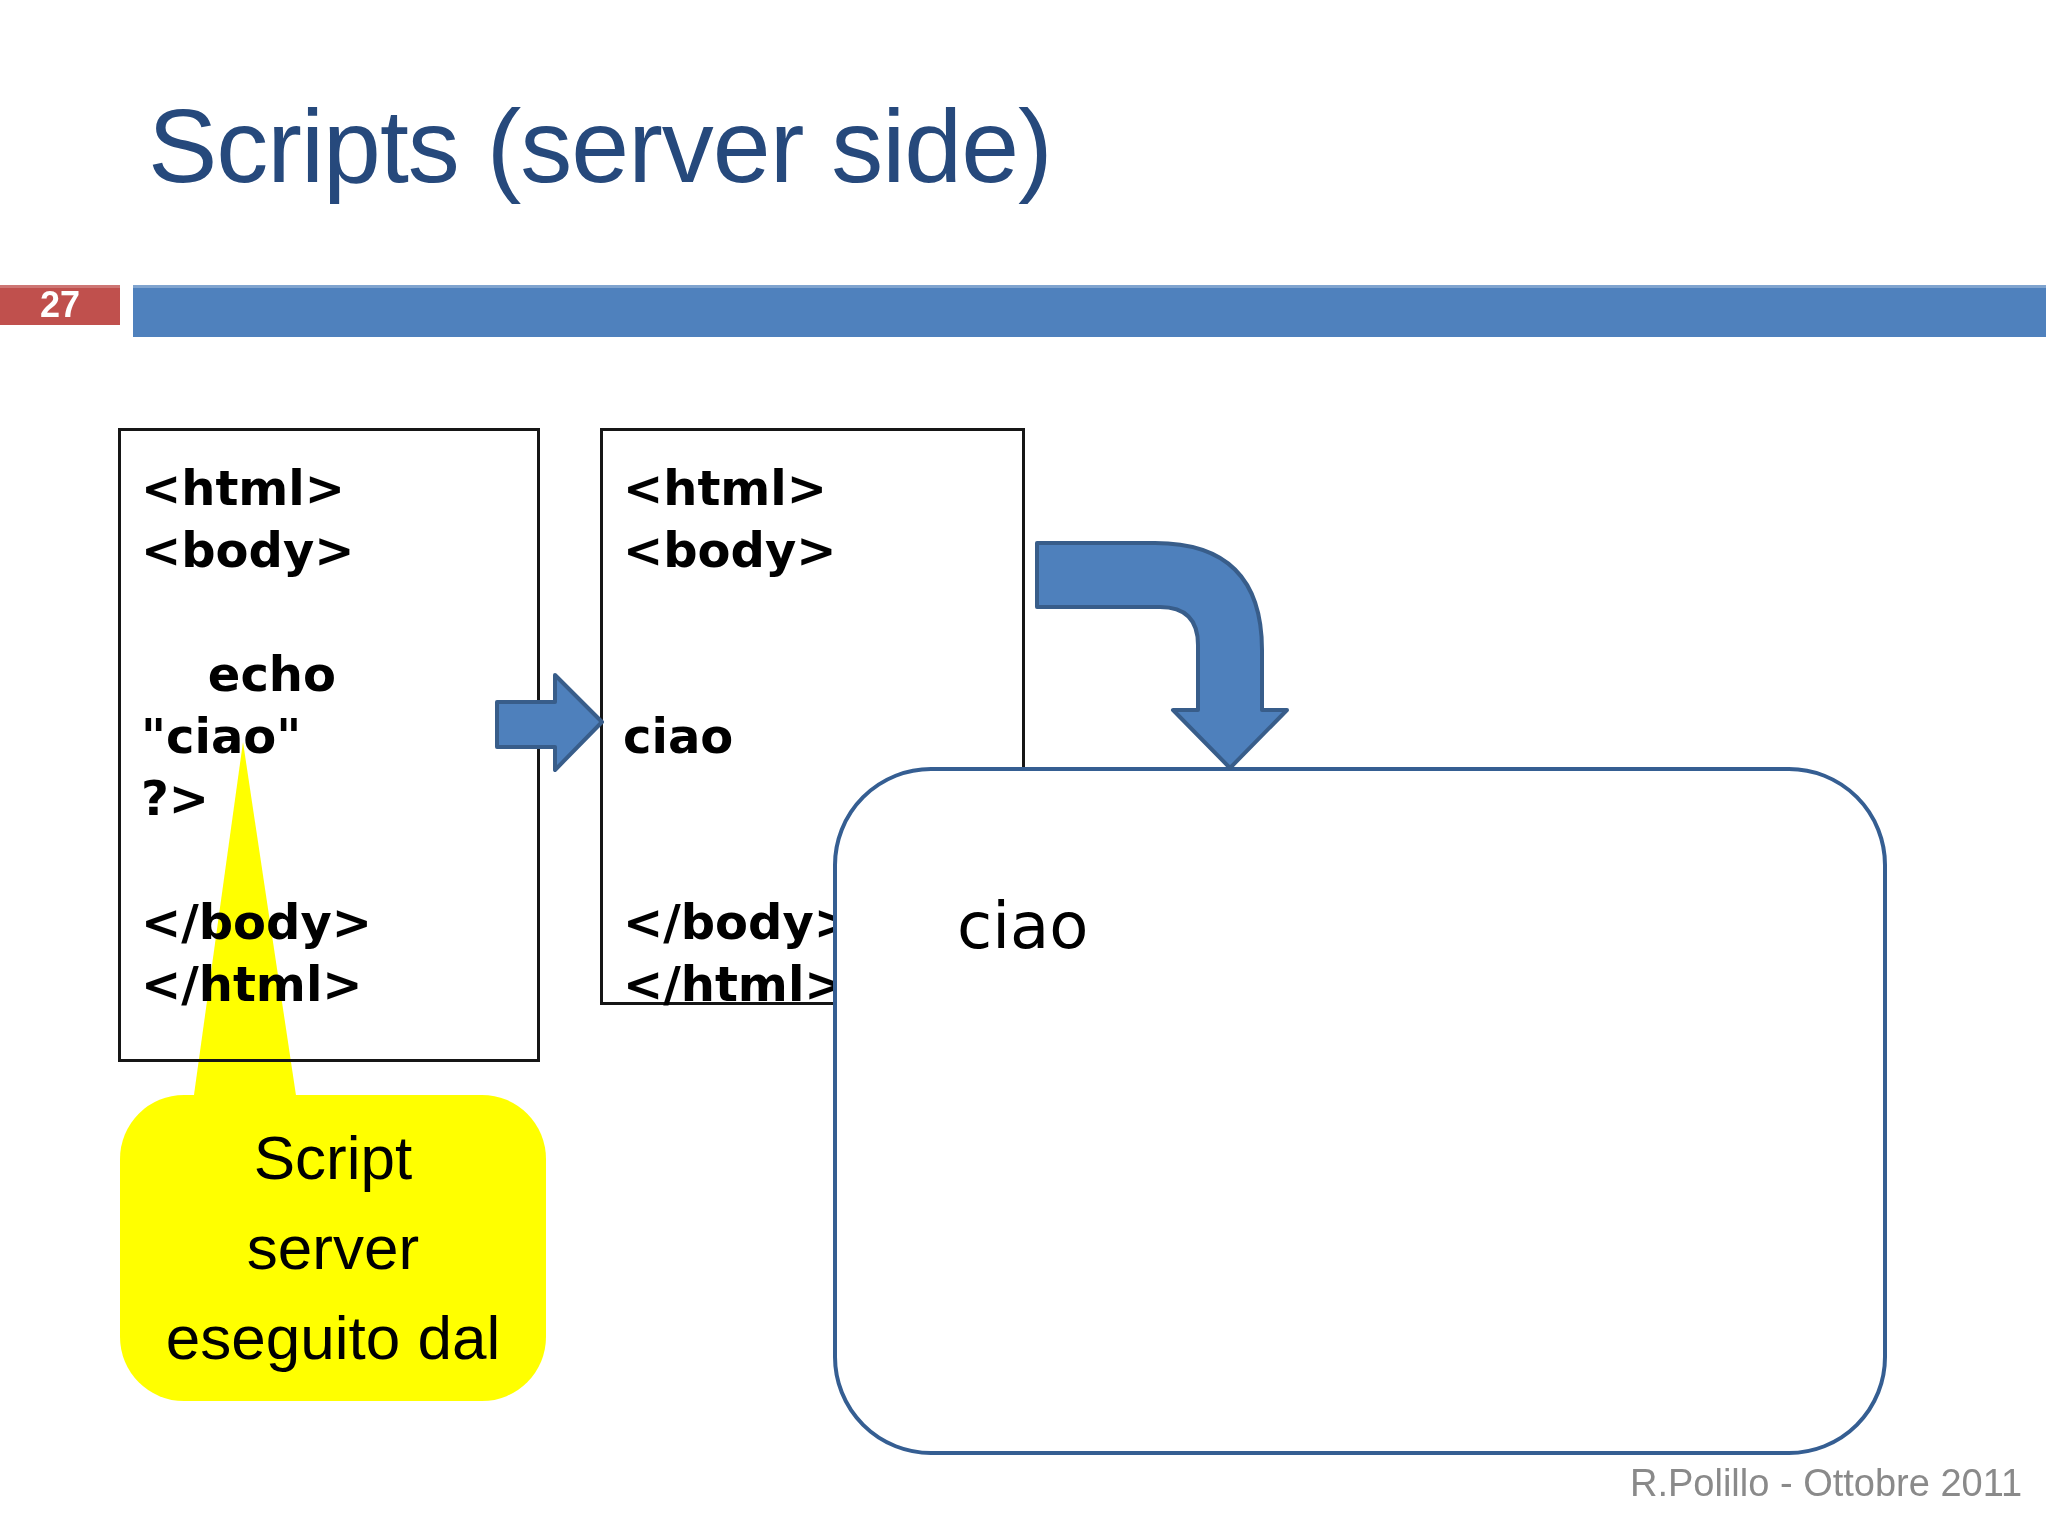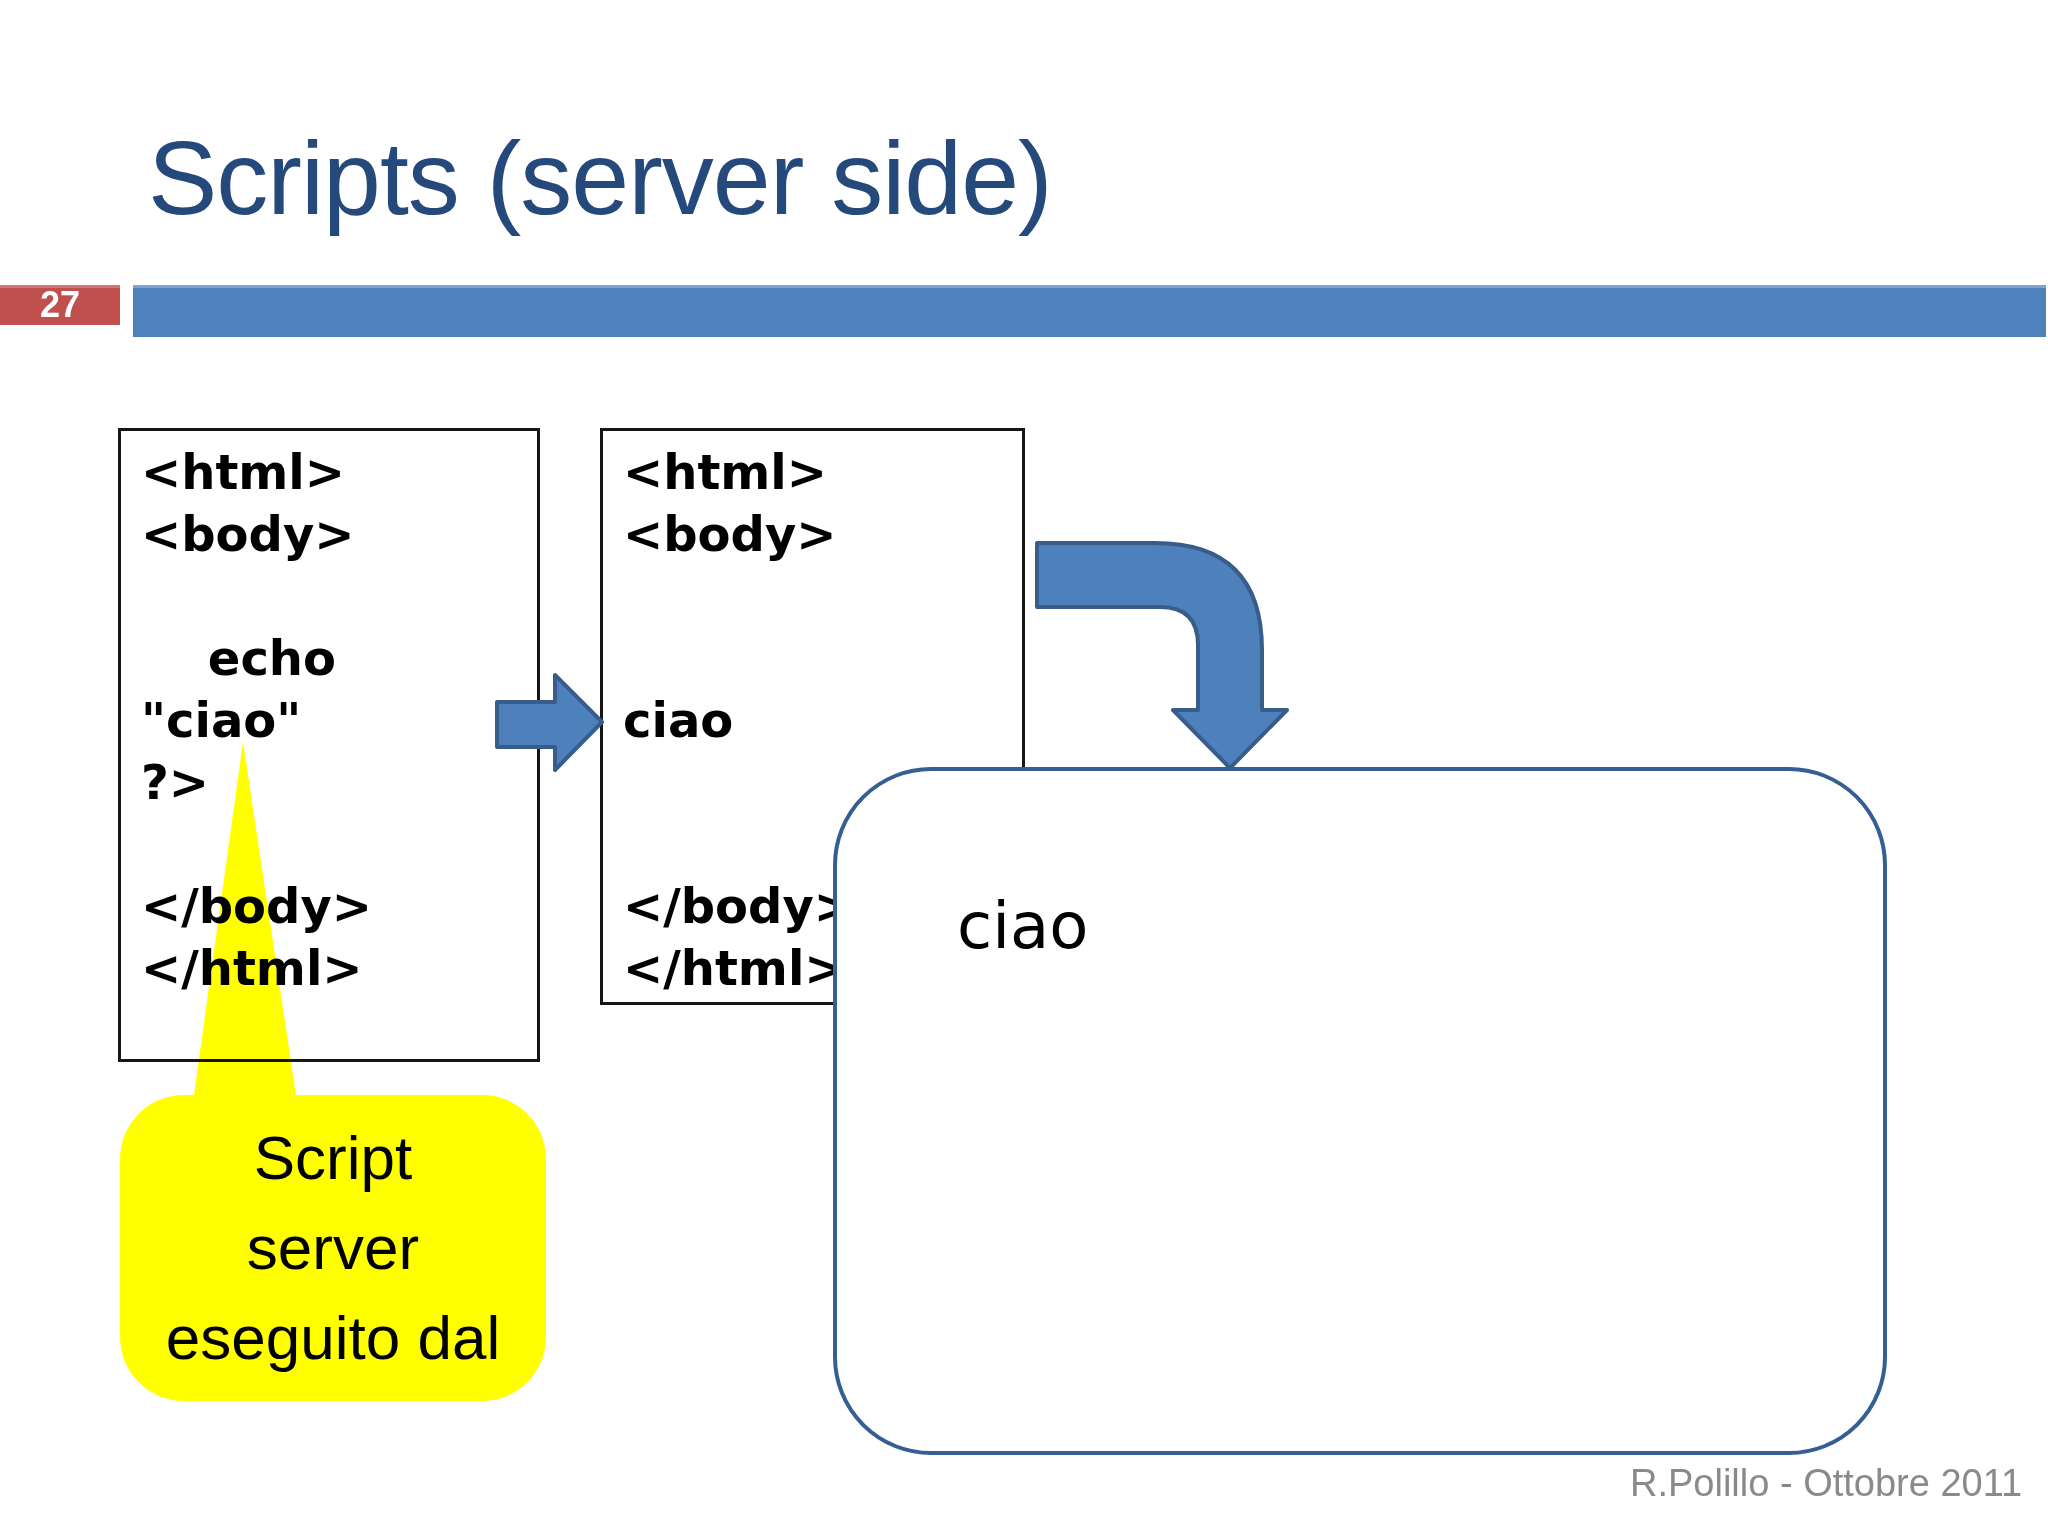--- a/index.html
+++ b/index.html
@@ -20,21 +20,20 @@
   .title {
     position: absolute;
     left: 148px;
     top: 84px;
     font-size: 104px;
     line-height: 1.2;
     color: #26497C;
     letter-spacing: -1px;
     white-space: nowrap;
     z-index: 2;
-    margin-top: 32px;
   }
   .page-badge {
     position: absolute;
     left: 0;
     top: 285px;
     width: 120px;
     height: 40px;
     background: #C0504D;
     box-shadow: inset 0 3px 0 rgba(255,255,255,0.22);
     color: #ffffff;
@@ -54,21 +53,21 @@
     background: #4F81BD;
     box-shadow: inset 0 3px 0 rgba(255,255,255,0.28);
     z-index: 2;
   }
 
   
   .code-box {
     position: absolute;
     border: 3px solid #161616;
     box-sizing: border-box;
-    padding: 10px 0 0 20px;
+    padding: 26px 0 0 20px;
     font-family: "DejaVu Sans", sans-serif;
     font-weight: bold;
     font-size: 48px;
     color: #000000;
   }
   .code-box .code-line {
     height: 62px;
     line-height: 62px;
     white-space: pre;
   }

